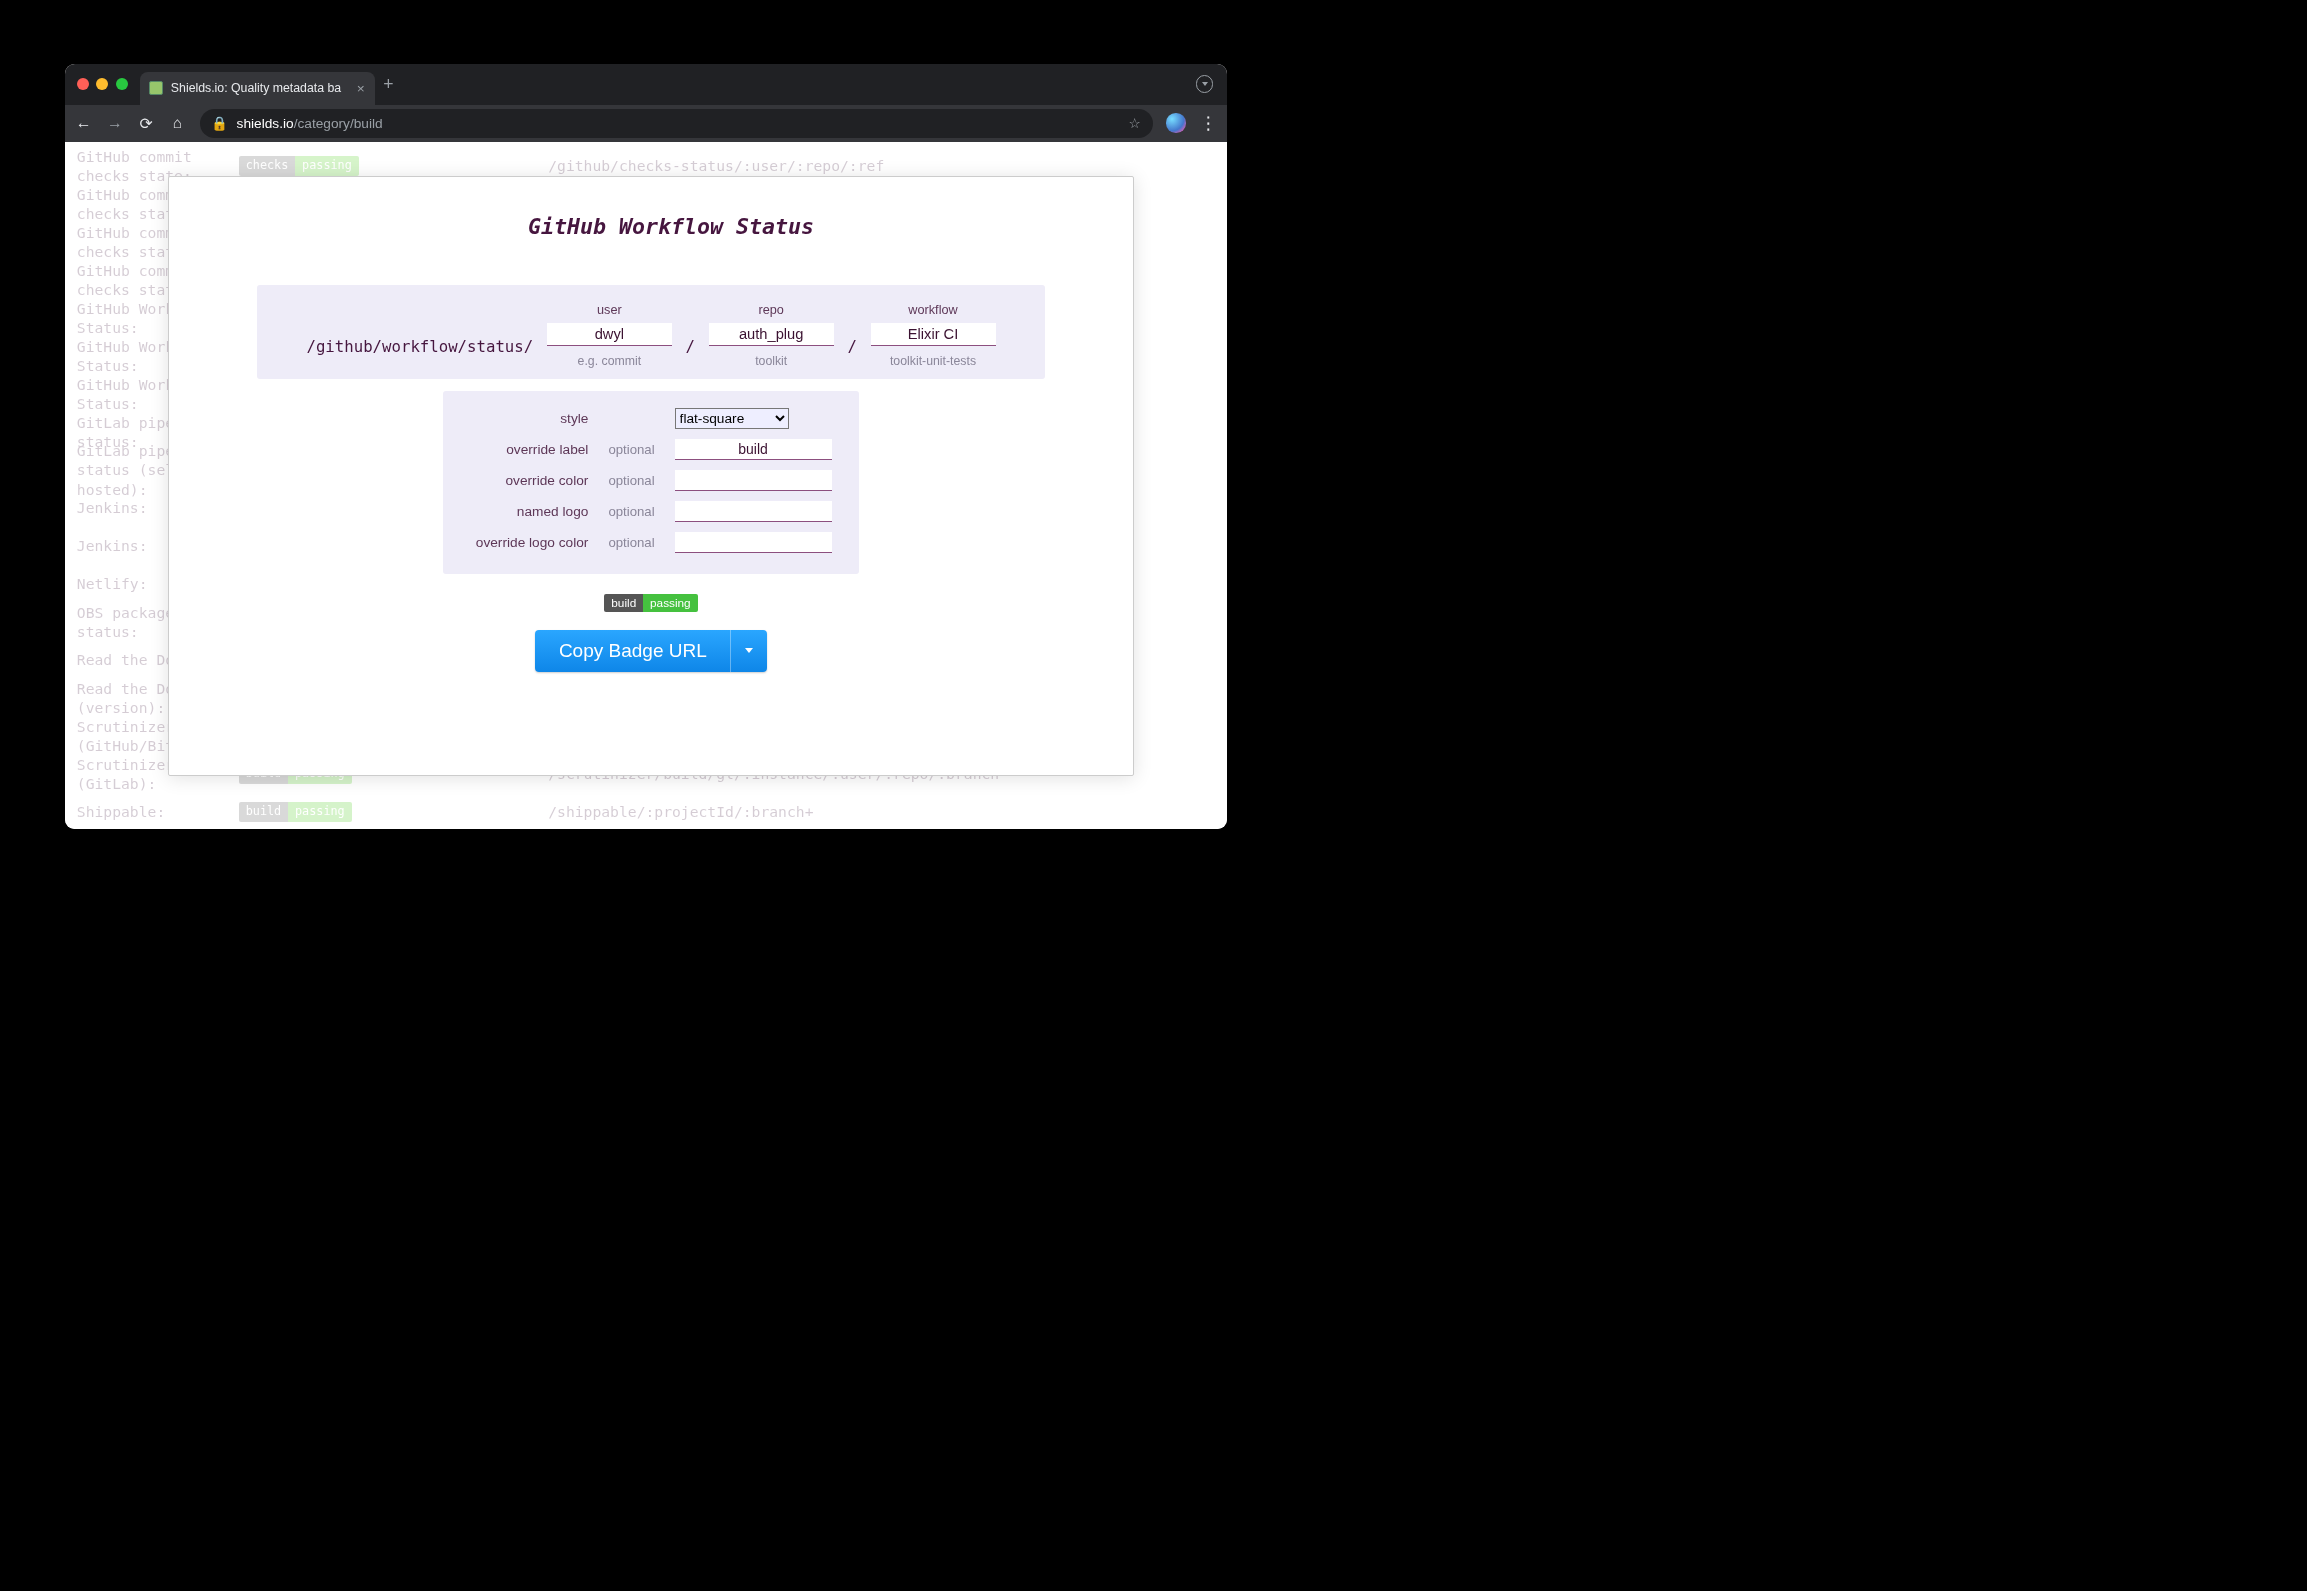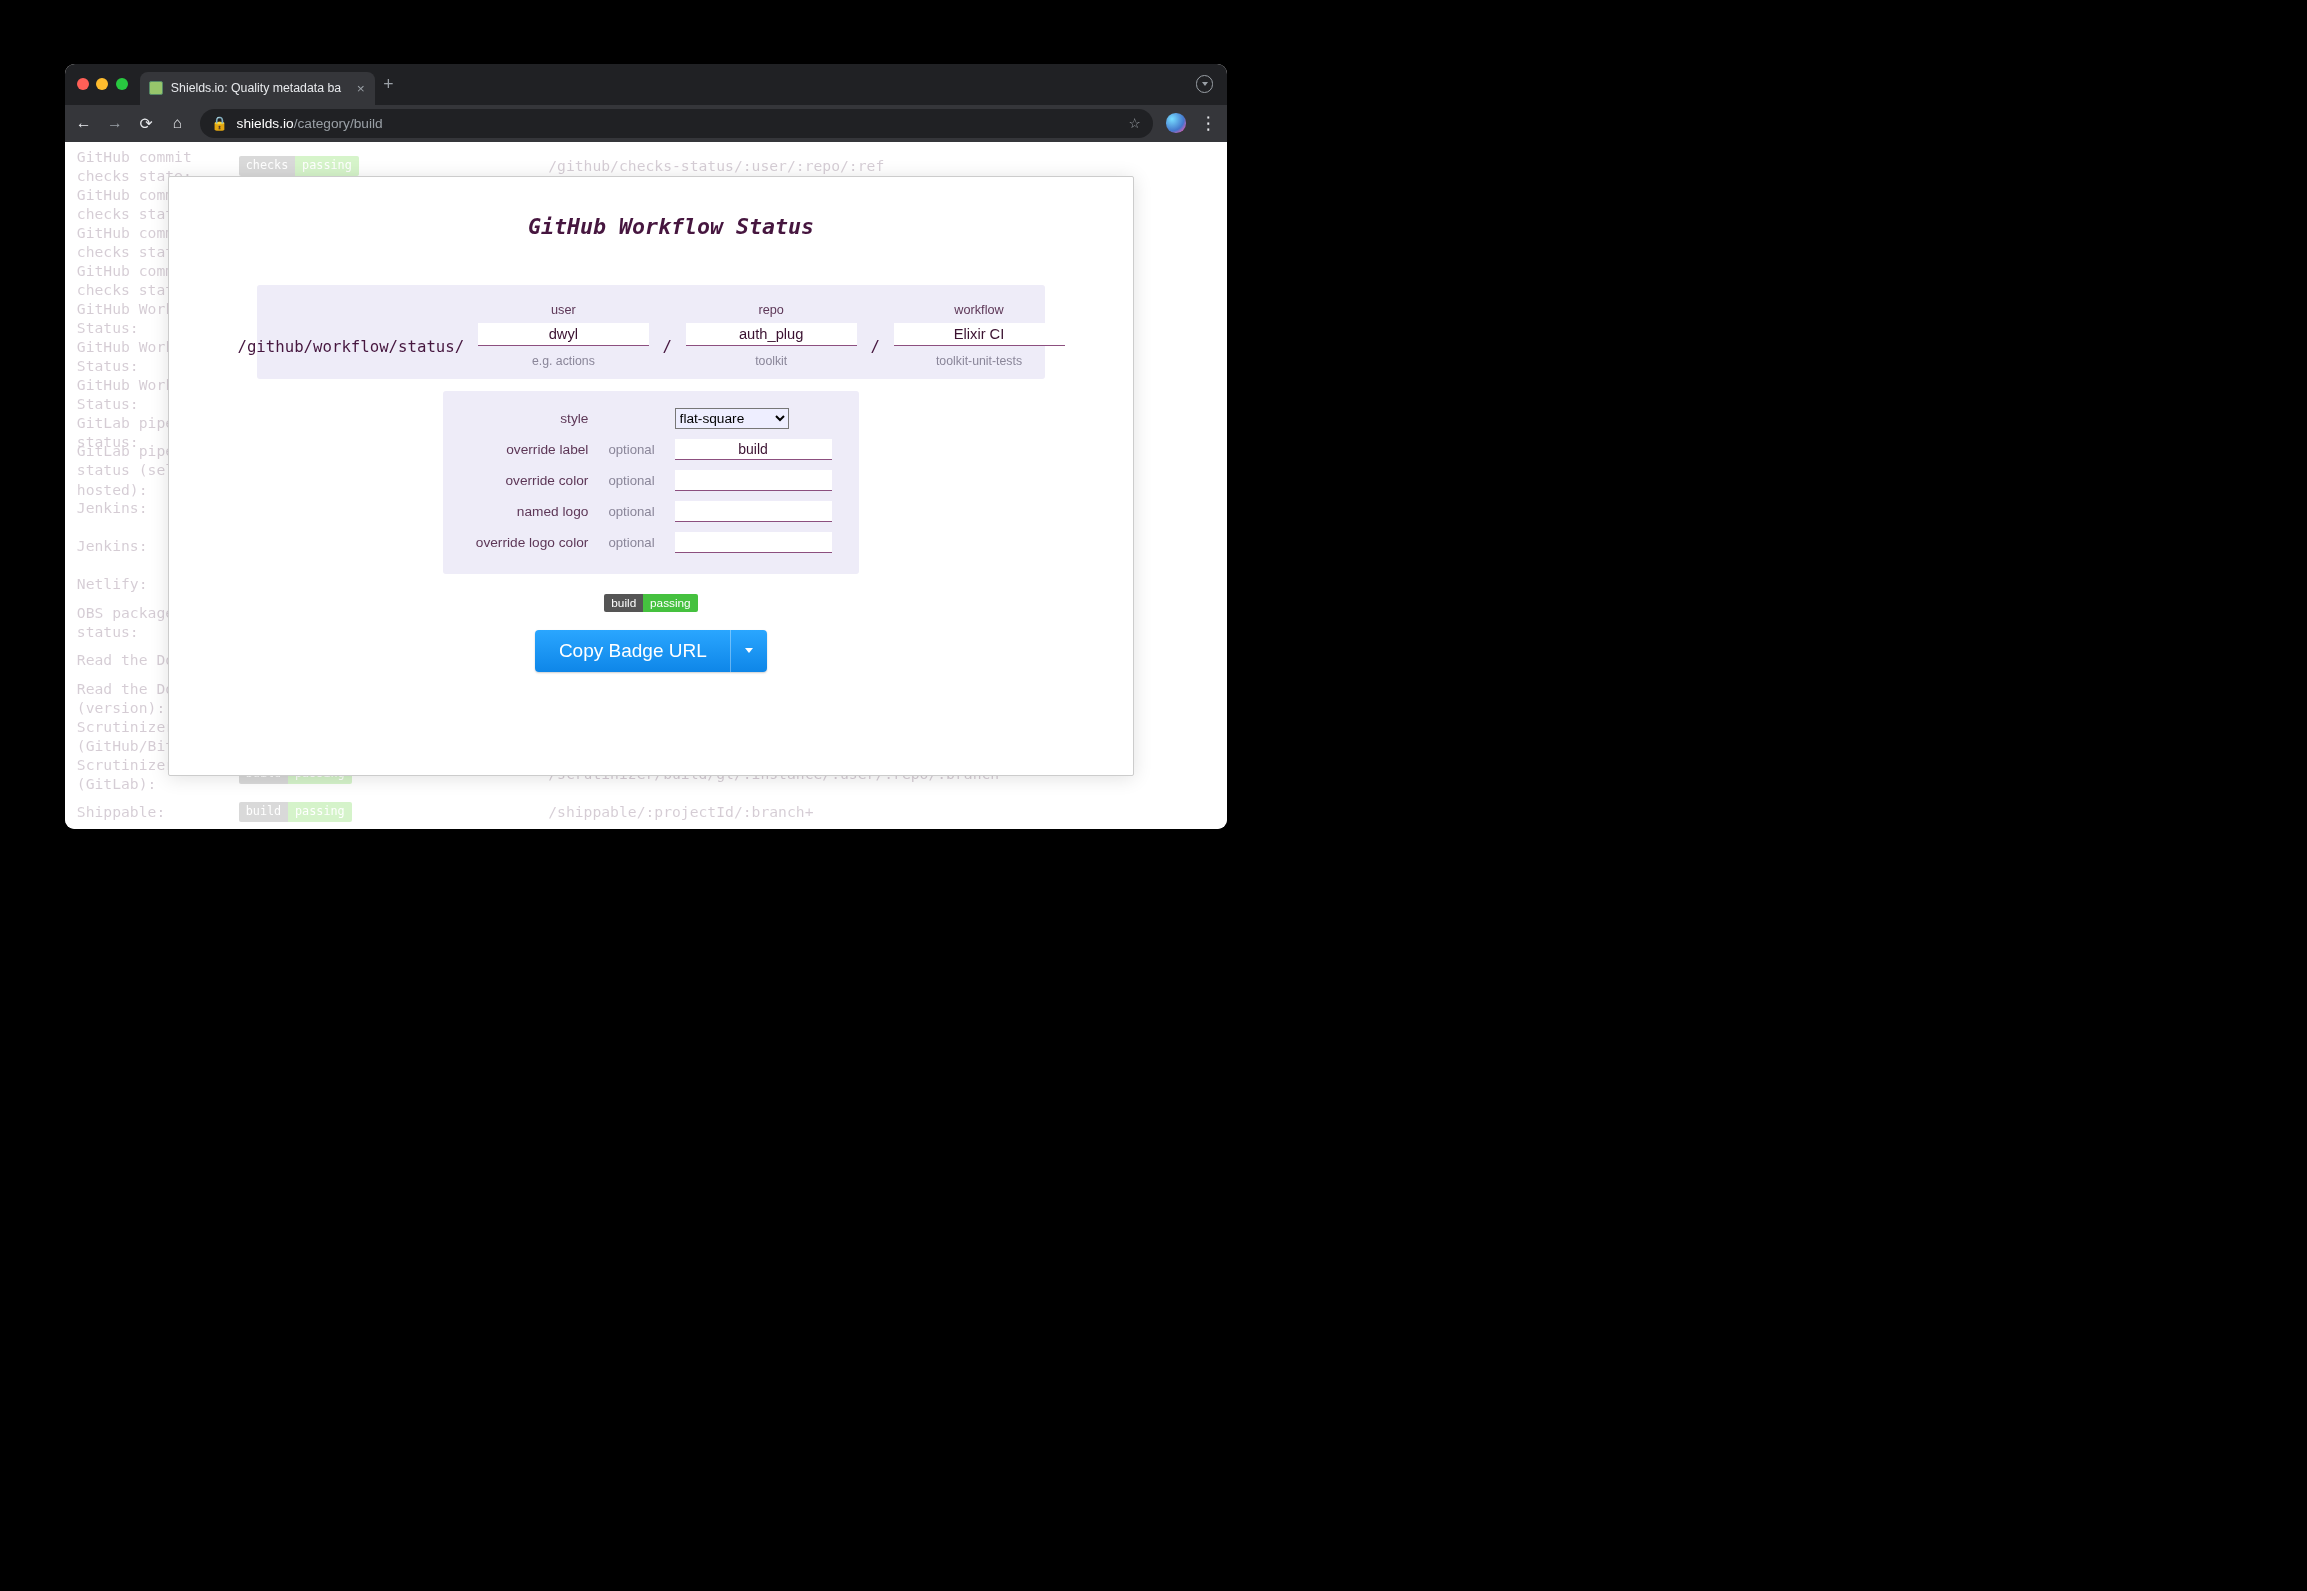--- a/index.html
+++ b/index.html
@@ -101,21 +101,21 @@
 
   .pathbox {
     margin-top:19.6px; background:#eeecf8; border-radius:2.9px;
     width:100%; padding:17.6px 13.7px 11.8px 13.7px;
   }
   .pb-row { display:flex; justify-content:center; align-items:flex-start; gap:13.7px; }
   .pb-col { display:flex; flex-direction:column; align-items:center; gap:5.9px; }
   .pb-lbl { color:#5d3757; font-size:12.7px; }
   .pb-in {
     background:#fff; border:none; border-bottom:1.5px solid #8c4f7f;
-    width:171px; text-align:center; font-size:14.7px; color:#3b1231; padding:2.9px 2px;
+    width:125px; text-align:center; font-size:14.7px; color:#3b1231; padding:2.9px 2px;
     font-family:inherit;
   }
   .pb-eg { color:#8a8699; font-size:12.3px; margin-top:2px; }
   .pb-route { font-family:"Menlo",monospace; color:#46163f; font-size:15.7px; align-self:center; margin-top:21.6px; }
   .pb-sep { color:#46163f; font-size:15.7px; align-self:center; margin-top:21.6px; font-family:"Menlo",monospace; }
 
   .optbox {
     margin-top:11.8px; background:#eeecf8; border-radius:2.9px;
     padding:11.8px 27.4px 15.7px 27.4px;
   }
@@ -259,21 +259,21 @@
       <h1>GitHub Workflow Status</h1>
 
 
       <div class="pathbox">
         <div class="pb-row">
           <span class="pb-route">/github/workflow/status/</span>
 
           <div class="pb-col">
             <span class="pb-lbl">user</span>
             <input class="pb-in" value="dwyl" style="">
-            <span class="pb-eg">e.g. actions</span>
+            <span class="pb-eg">e.g. commit</span>
           </div>
           <span class="pb-sep">/</span>
           <div class="pb-col">
             <span class="pb-lbl">repo</span>
             <input class="pb-in" value="auth_plug" style="">
             <span class="pb-eg">toolkit</span>
           </div>
           <span class="pb-sep">/</span>
           <div class="pb-col">
             <span class="pb-lbl">workflow</span>

